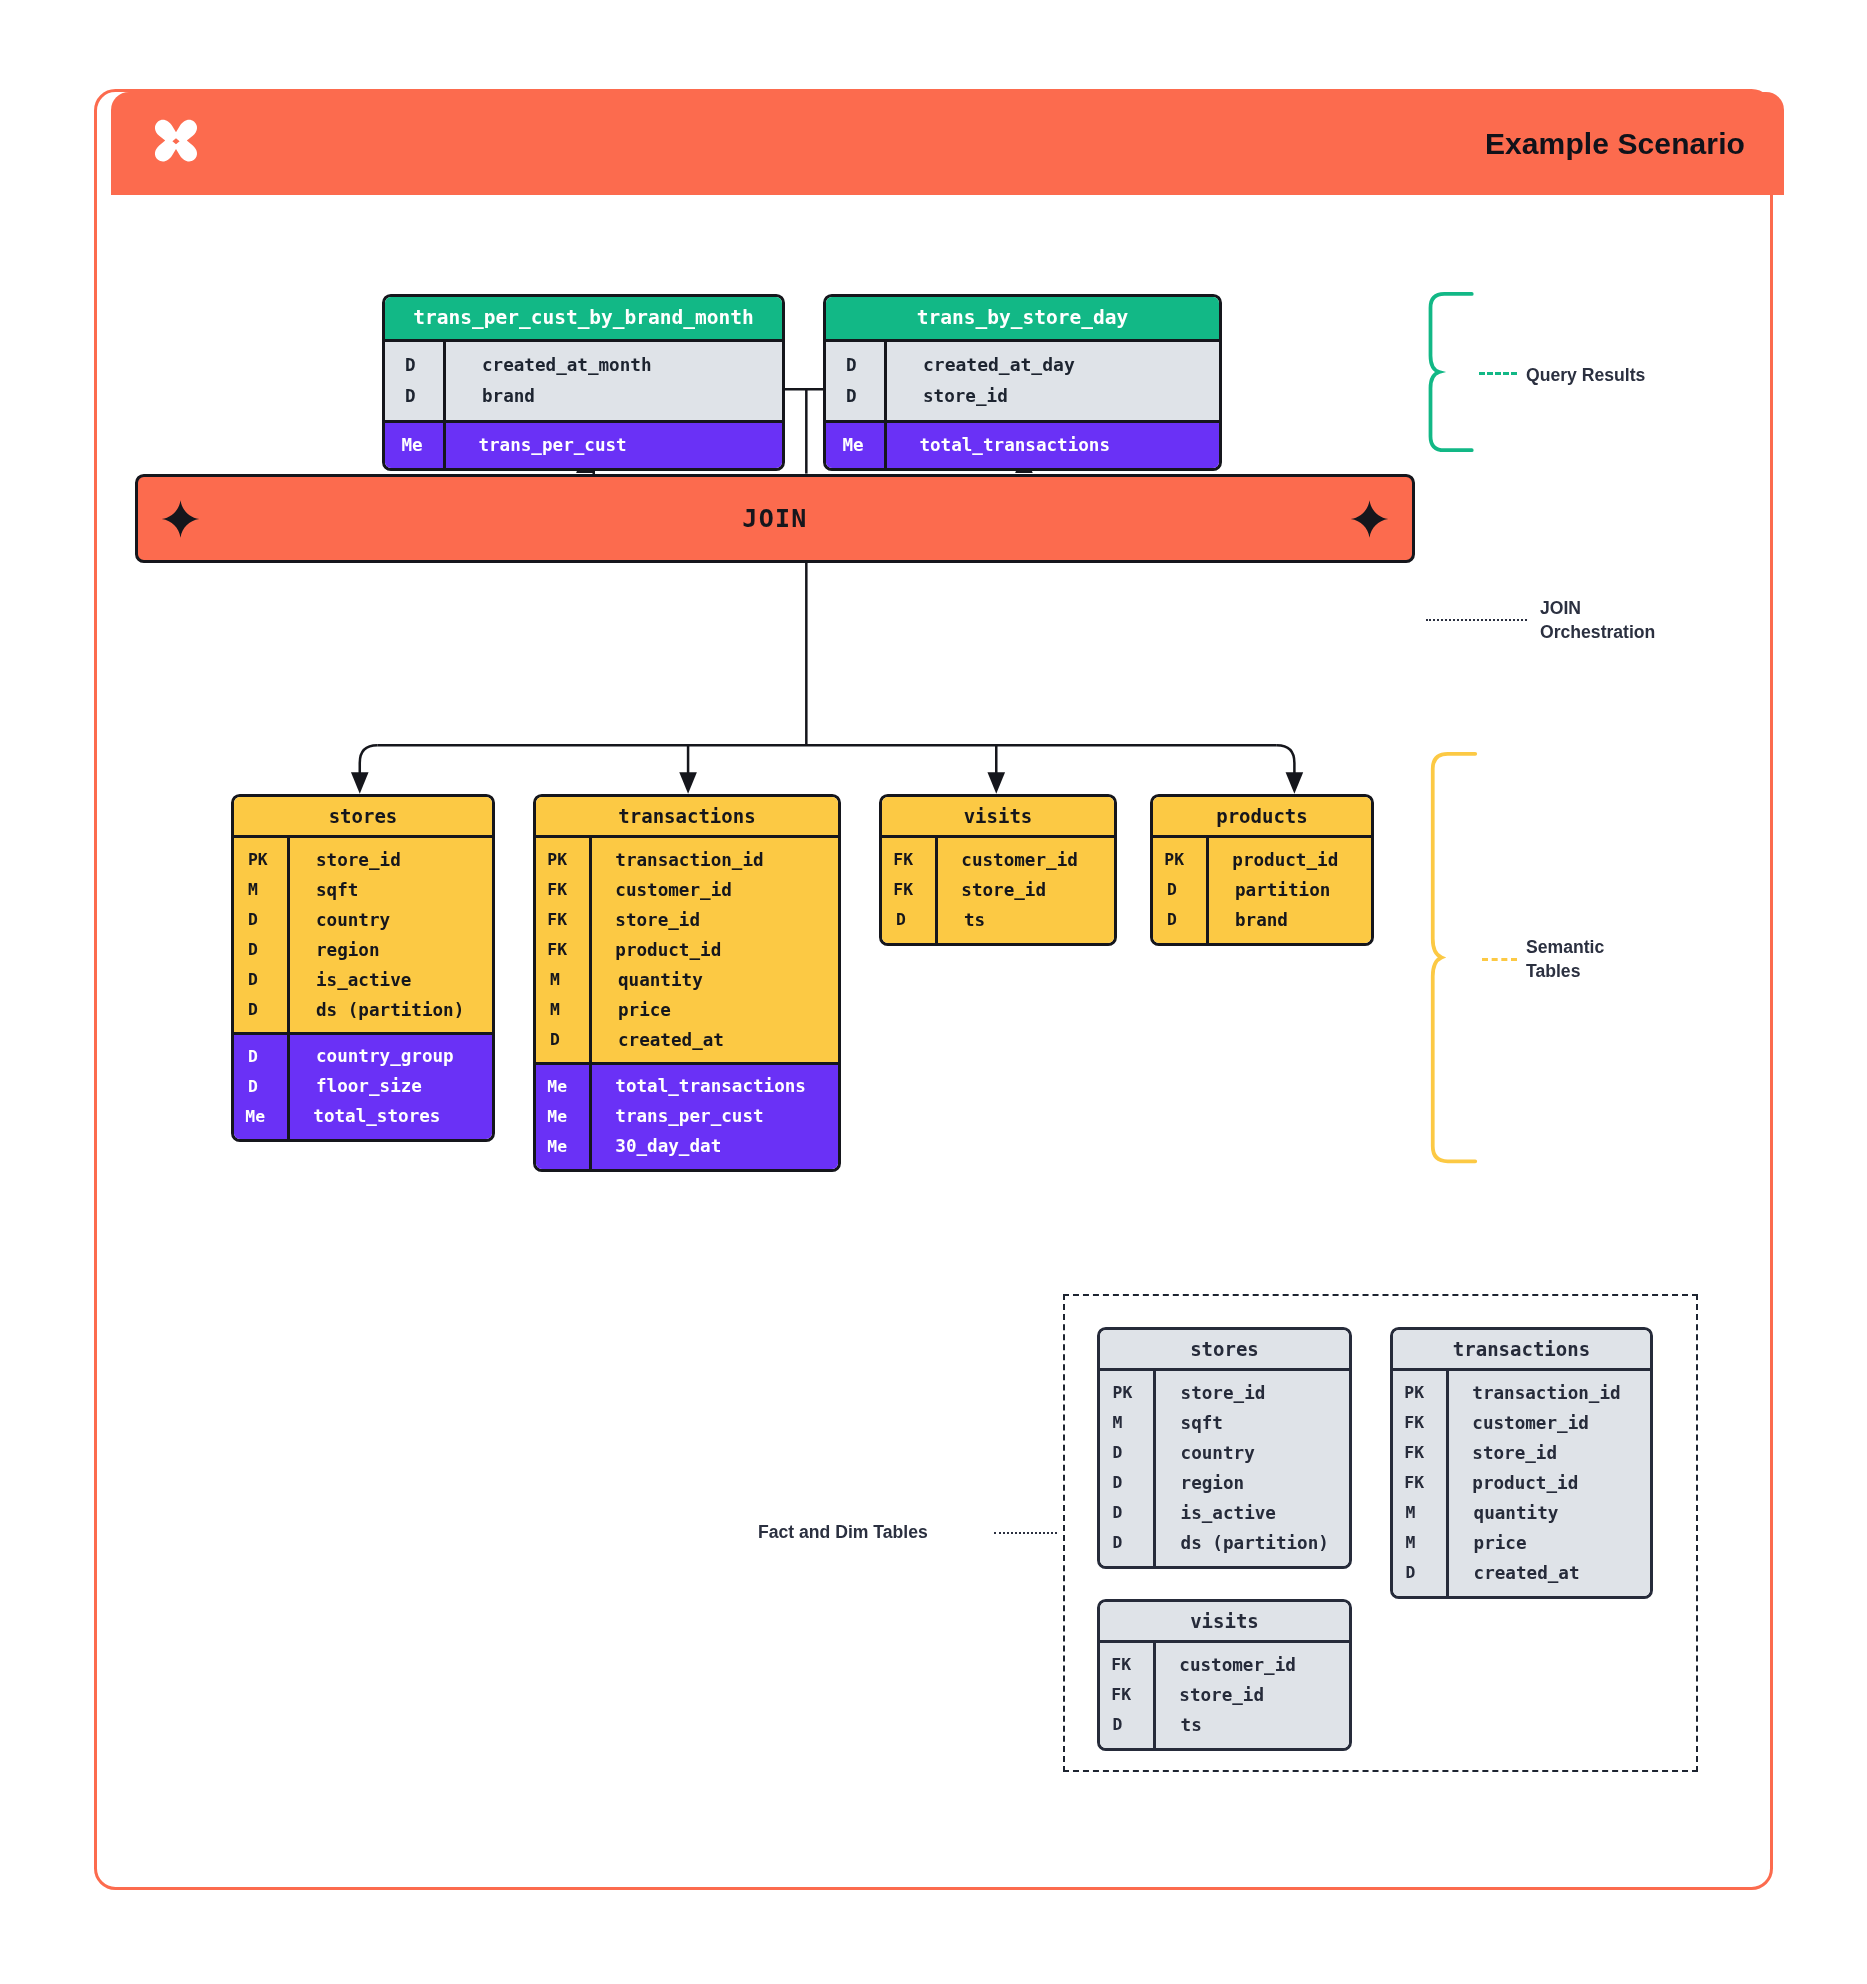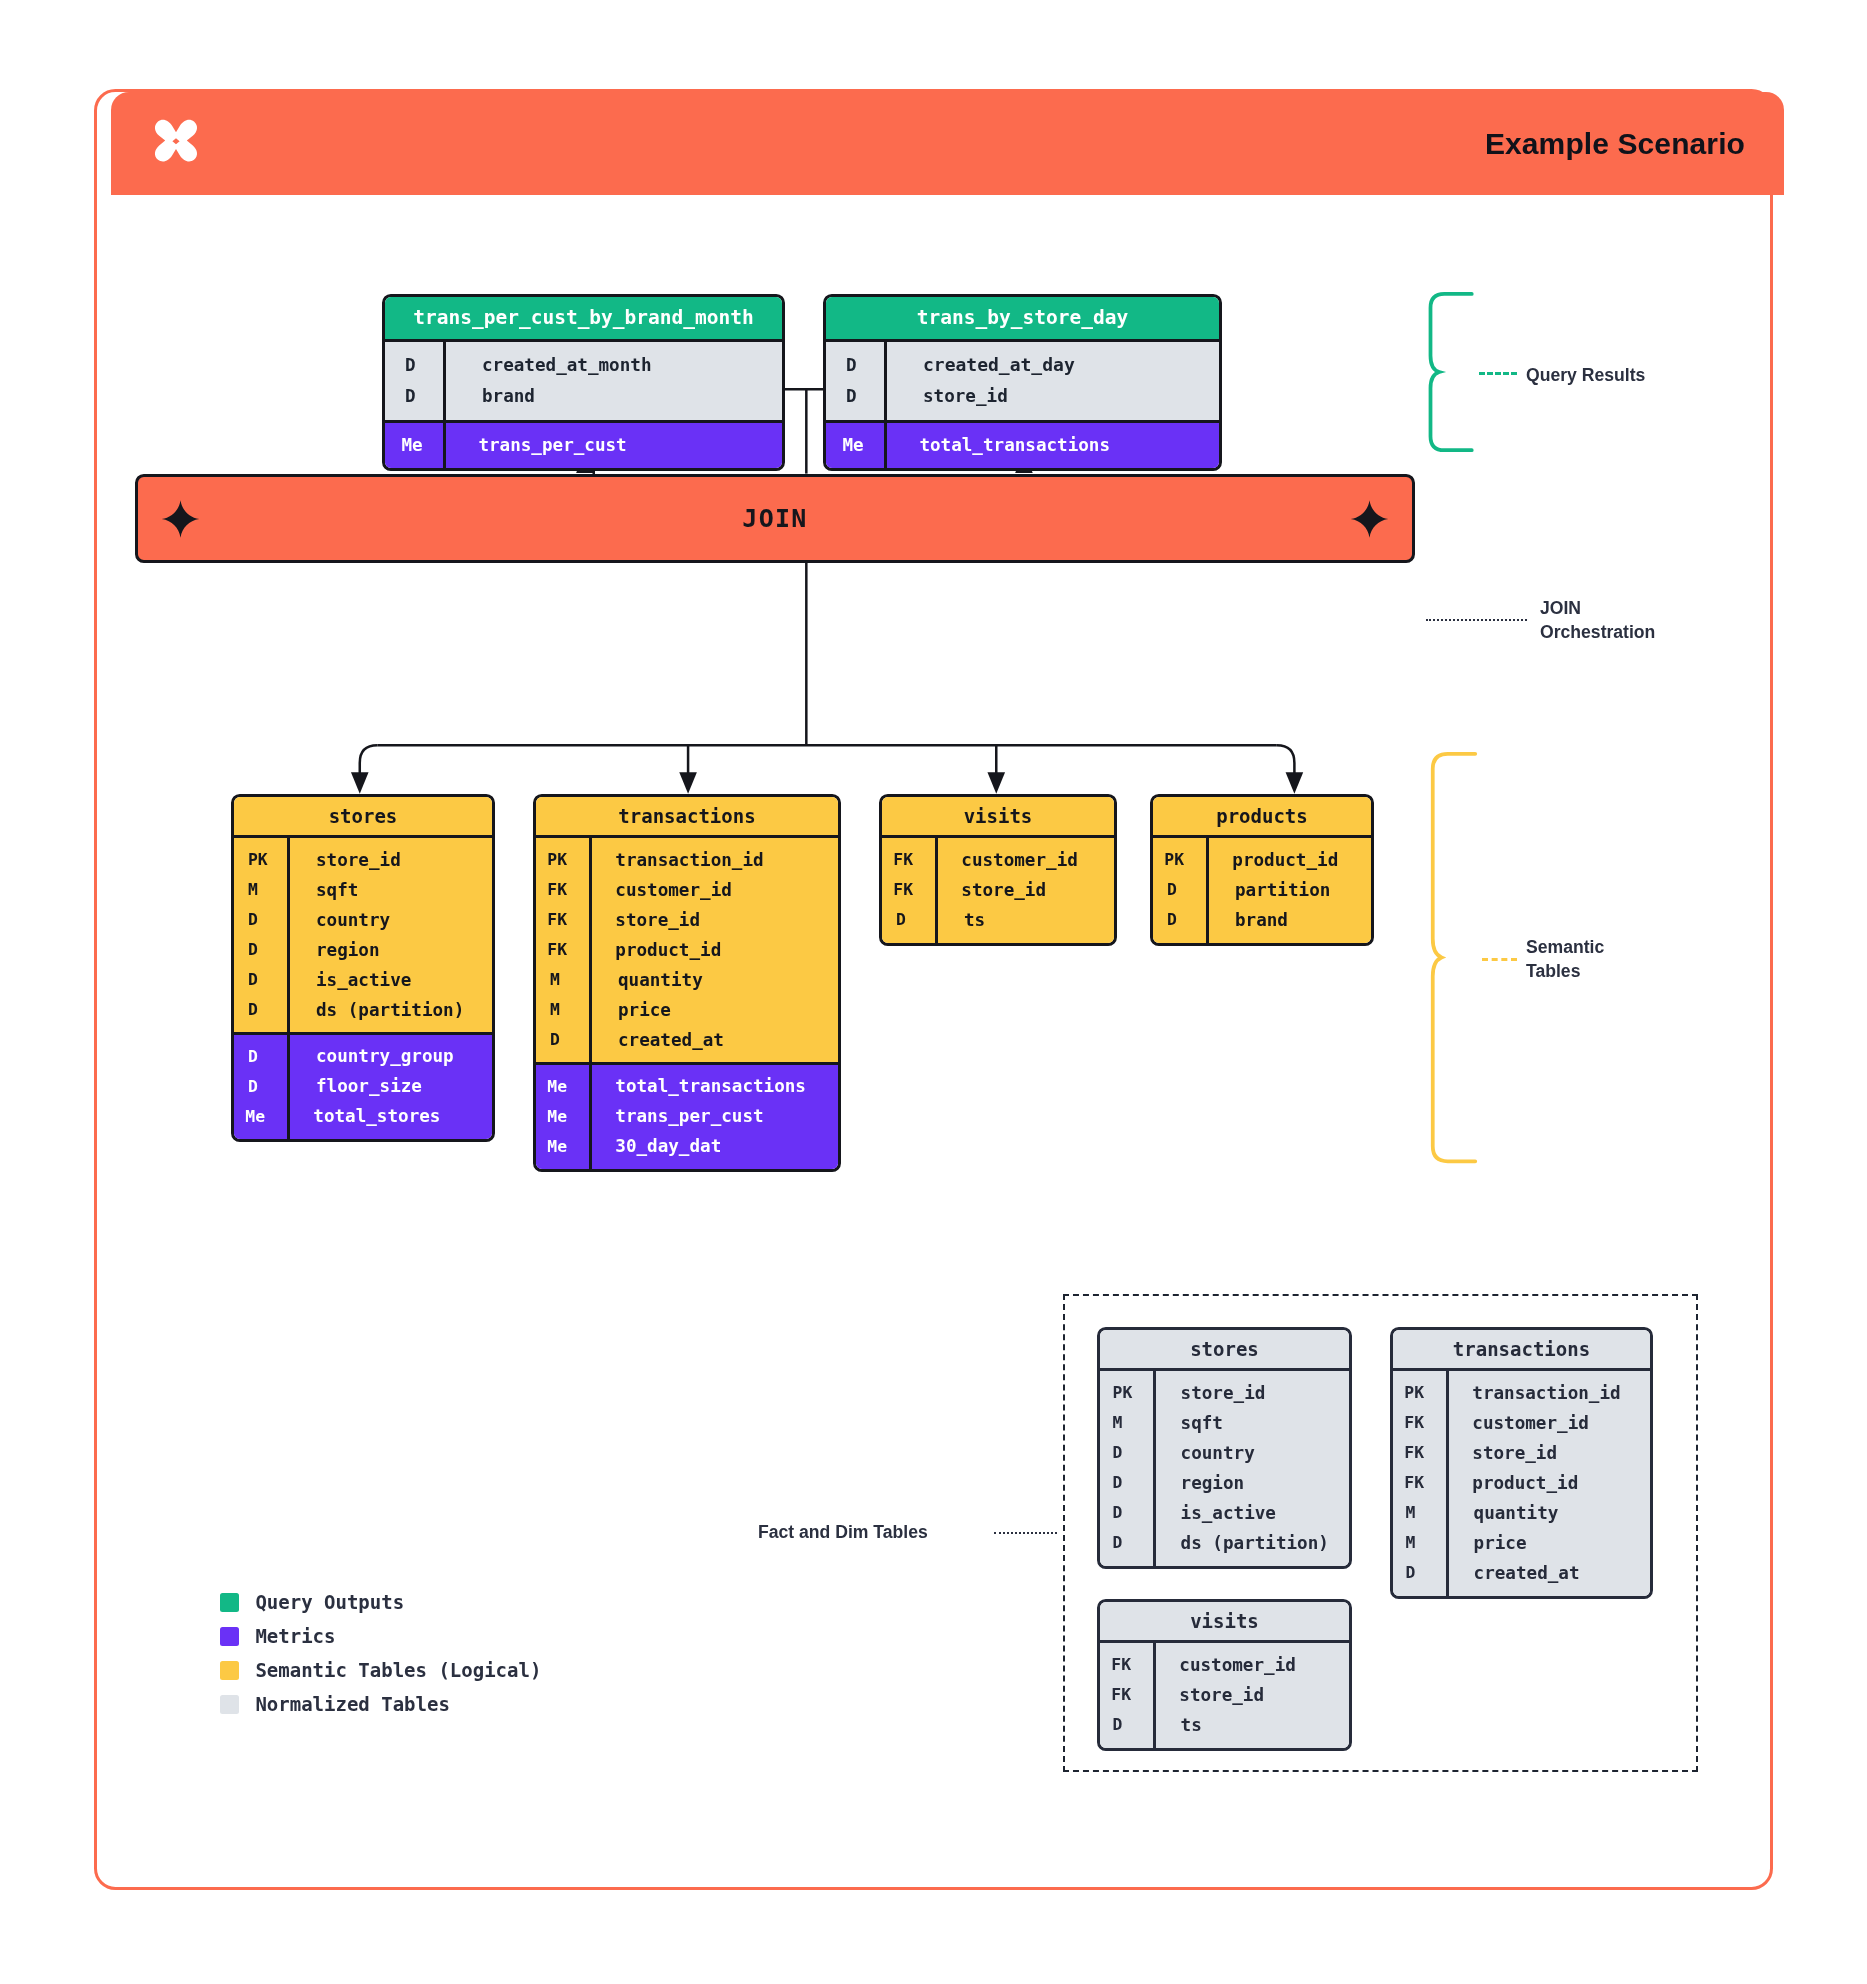--- a/index.html
+++ b/index.html
@@ -440,33 +440,15 @@
           <span class="k" style="width:53px;padding-left:12.6px;font-size:16.4px;">D</span>
           <span class="v" style="padding-left:15px;font-size:17.6px;">ts</span>
         </div>
       </div>
     </div>
   </div>
 
   <div class="anno-label" style="left:758px;top:1521px;">Fact and Dim Tables</div>
   <div class="dots" style="left:994px;top:1532px;width:63px;"></div>
 
-  <div id="legend">
-    <div class="leg-row">
-      <span class="swatch" style="background:#12B886;"></span>
-      <span class="leg-text">Query Outputs</span>
-    </div>
-    <div class="leg-row">
-      <span class="swatch" style="background:#6A31F6;"></span>
-      <span class="leg-text">Metrics</span>
-    </div>
-    <div class="leg-row">
-      <span class="swatch" style="background:#FCC944;"></span>
-      <span class="leg-text">Semantic Tables (Logical)</span>
-    </div>
-    <div class="leg-row">
-      <span class="swatch" style="background:#DFE3E8;"></span>
-      <span class="leg-text">Normalized Tables</span>
-    </div>
-  </div>
 
 </div>
 
 
 </body></html>

